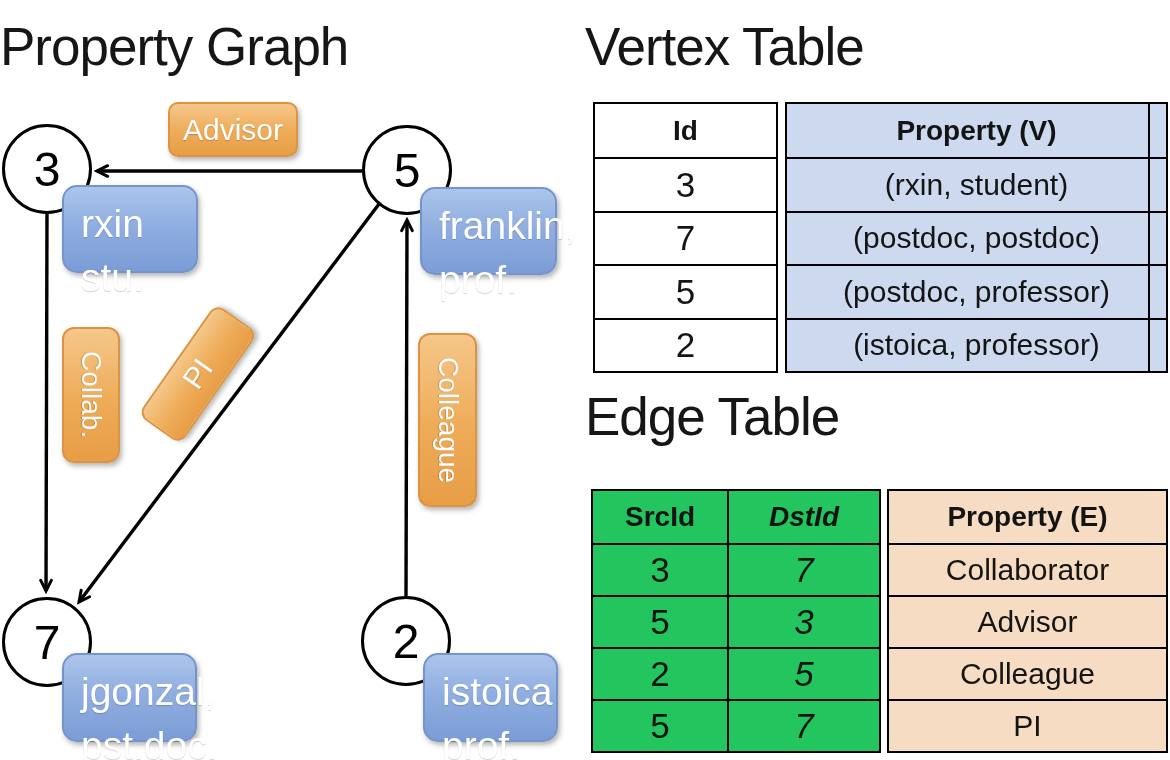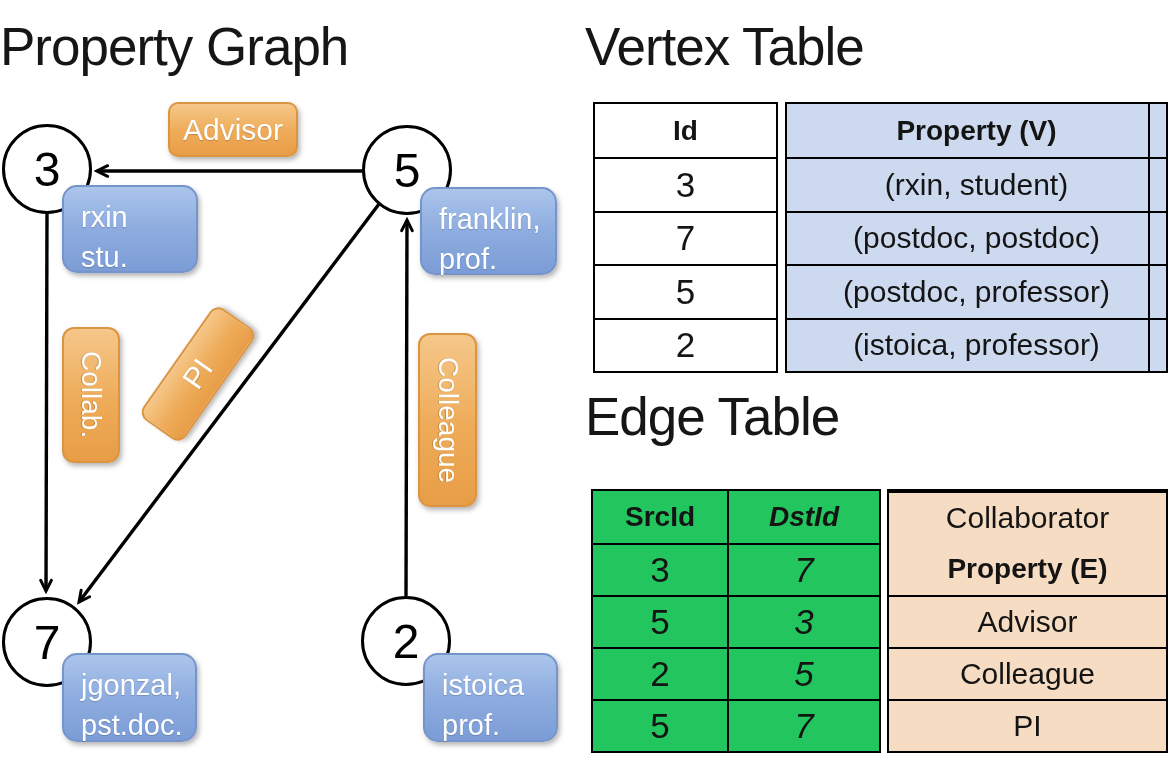--- a/index.html
+++ b/index.html
@@ -16,21 +16,21 @@
   .node{
     position:absolute;width:90px;height:90px;border:3.5px solid #000;border-radius:50%;
     background:#fff;display:flex;align-items:center;justify-content:center;
     font-size:48px;font-weight:400;box-sizing:border-box;
   }
   
   .vbox{
     position:absolute;border-radius:15px;box-sizing:border-box;
     background:linear-gradient(180deg,#abc5eb 0%,#90aee0 45%,#7b9cd6 100%);
     border:2px solid #7594cb;box-shadow:2px 3px 5px rgba(90,90,90,.45);
-    color:#fff;font-size:29px;line-height:1.38;padding:10px 8px 0 17px;
+    color:#fff;font-size:39px;line-height:1.38;padding:10px 8px 0 17px;
     text-shadow:0 1px 1px rgba(0,0,0,.18);
   }
   
   .ebox{
     position:absolute;border-radius:10px;box-sizing:border-box;
     background:linear-gradient(180deg,#f5c789 0%,#eeab58 55%,#e89d46 100%);
     border:2px solid #db9542;box-shadow:2px 3px 5px rgba(90,90,90,.45);
     color:#fff;display:flex;align-items:center;justify-content:center;
     font-size:30px;text-shadow:0 1px 1px rgba(0,0,0,.2);
   }
@@ -138,20 +138,20 @@
     <div class="cell c1 numcell">7</div>
     <div class="cell numcell">5</div>
     <div class="cell c1 numcell">3</div>
     <div class="cell numcell">2</div>
     <div class="cell c1 numcell">5</div>
     <div class="cell numcell">5</div>
     <div class="cell c1 numcell">7</div>
   </div>
 
   <div class="tbl" style="left:887px;top:489px;width:281px;height:264px;grid-template-rows:repeat(5,1fr);background:#f6dcc2;">
+    <div class="cell r0 hdr">Property (E)</div>
     <div class="cell propcell">Collaborator</div>
-    <div class="cell r0 hdr">Property (E)</div>
     <div class="cell propcell">Advisor</div>
     <div class="cell propcell">Colleague</div>
     <div class="cell propcell">PI</div>
   </div>
 
 </div>
 
 </body></html>

